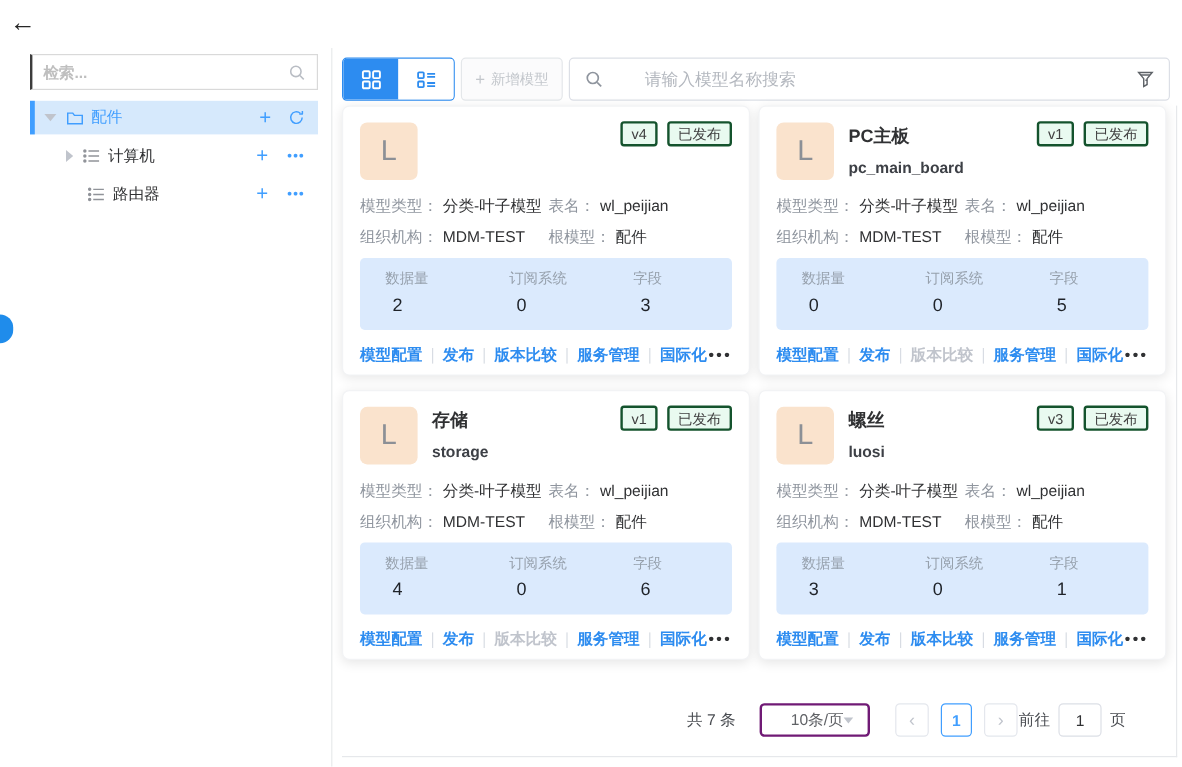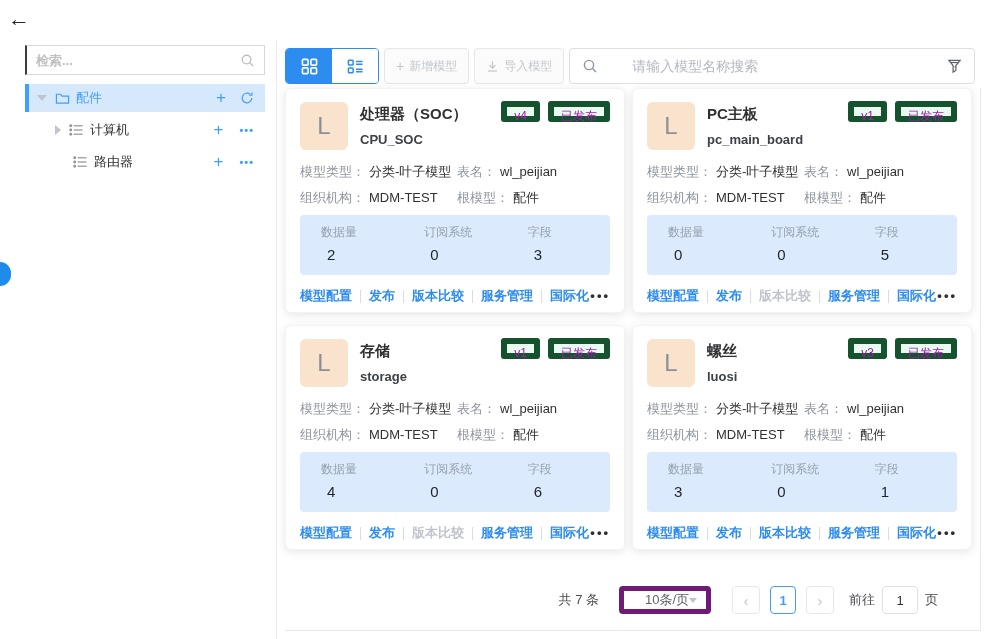--- a/index.html
+++ b/index.html
@@ -49,21 +49,21 @@
   .search-main .funnel { margin-left:auto; color:#5f6368; display:flex; cursor:pointer; }
   
   .cards { position:absolute; left:285px; top:88px; width:687px; display:grid; grid-template-columns:340px 340px; column-gap:7px; row-gap:12px; }
   .card { height:225px; background:#fff; border:1px solid #f2f3f5; border-radius:6px; box-shadow:0 2px 10px rgba(0,0,0,0.10); padding:13px 14px 14px; position:relative; }
   .card-header { display:flex; gap:12px; }
   .avatar { width:48px; height:48px; background:#fae3cd; border-radius:6px; display:flex; align-items:center; justify-content:center; font-size:24px; color:#8c9096; flex:0 0 auto; }
   .card-titles { padding-top:3px; }
   .card-title { font-size:15px; font-weight:bold; color:#303133; line-height:17px; }
   .card-code { font-size:13px; font-weight:bold; color:#3d4046; margin-top:10px; line-height:15px; }
   .badges { position:absolute; top:12px; right:14px; display:flex; gap:8px; }
-  .badge { font-size:12px; color:#a21caf; background:#e9faf0; border:6px solid #14532d; border-radius:3px; padding:0 7px; line-height:19px; height:21px; }
+  .badge { font-size:12px; color:#404040; background:#e9faf0; border:2px solid #14532d; border-radius:3px; padding:0 7px; line-height:19px; height:21px; }
   .info { margin-top:13px; font-size:13px; }
   .info-row { display:flex; margin-bottom:8px; line-height:18px;align-items:flex-end; }
   .info-item { display:flex; gap:4px; white-space:nowrap; }
   .info-item.w1 { width:157px; flex:0 0 auto; }
   .lbl { color:#8f959e; }
   .val { color:#303133; }
   .stats { margin-top:6px; background:#dbeafd; border-radius:4px; display:flex; padding:10px 0 12px;justify-content:center; }
   .stat { width:33.33%; padding-left:21px; }
   .stat-label { font-size:12px; color:#96a0ac; line-height:14px; }
   .stat-value { font-size:15px; color:#1f2329; margin-top:8px; padding-left:6px; line-height:16px; }
@@ -71,26 +71,26 @@
   .action { color:#2d8cf0; cursor:pointer; text-decoration:none; white-space:nowrap; }
   .action.disabled { color:#c0c4cc; cursor:not-allowed; }
   .sep { width:1px; height:13px; background:#d8dce3; margin:0 8px; flex:0 0 auto; }
   .more { margin-left:auto; color:#303133; font-weight:bold; letter-spacing:2px; font-size:13px; cursor:pointer; line-height:10px; }
   
   .main-border-right { position:absolute; left:980px; top:88px; height:543px; width:1px; background:#e6e8eb; }
   .main-border-bottom { position:absolute; left:285px; top:630px; width:696px; height:1px; background:#e6e8eb; }
   
   .pagination { position:absolute; left:285px; top:586px; width:675px; height:28px; display:flex; align-items:center; justify-content:flex-end; font-size:13px; color:#4a4d52; }
   .pg-total { margin-right:20px; }
-  .pg-size { width:92px; height:28px; border:5px solid #701a75; border-radius:4px; display:flex; align-items:center; justify-content:center; color:#606266; cursor:pointer; background:#fff;padding-left:12px; }
+  .pg-size { width:92px; height:28px; border:2px solid #701a75; border-radius:4px; display:flex; align-items:center; justify-content:center; color:#606266; cursor:pointer; background:#fff;padding-left:12px; }
   .pg-size .chev { width:0; height:0; border-left:4px solid transparent; border-right:4px solid transparent; border-top:5px solid #c0c4cc; }
   .pg-btn { width:28px; height:28px; border:1px solid #e4e7ed; border-radius:4px; display:flex; align-items:center; justify-content:center; color:#c0c4cc; background:#fff; font-size:15px; cursor:pointer; }
   .pg-prev { margin-left:21px; }
   .pg-page { width:26px; height:28px; border:1px solid #409eff; border-radius:4px; display:flex; align-items:center; justify-content:center; color:#409eff; font-weight:bold; margin:0 10px; background:#fff; cursor:pointer; }
-  .pg-goto { margin-left:15px; }
+  .pg-goto { margin-left:1px; }
   .pg-input { width:36px; height:28px; border:1px solid #dcdfe6; border-radius:4px; text-align:center; font-size:13px; color:#303133; outline:none; margin:0 7px; font-family:inherit; }
   .pg-unit { margin-right:22px; }
   svg { display:block; }
 </style>
 </head>
 <body>
 
 <span class="back-btn">←</span>
 
 <div class="drawer-handle"></div>
@@ -174,28 +174,20 @@
           <rect x="1.5" y="10.5" width="5" height="5" rx="0.8"></rect>
           <line x1="9.5" y1="11.8" x2="16.5" y2="11.8"></line>
           <line x1="9.5" y1="14.5" x2="16.5" y2="14.5"></line>
         </svg>
     </div>
   </div>
   <button class="btn-disabled">
     <span style="font-size:14px;line-height:12px;">+</span>
     <span>新增模型</span>
   </button>
-  <button class="btn-disabled">
-    <svg width="13" height="13" viewBox="0 0 16 16" fill="none" stroke="currentColor" stroke-width="1.5">
-        <path d="M8 1.5 v8"></path>
-        <path d="M4.5 6.5 L8 10 L11.5 6.5"></path>
-        <path d="M2.5 13.5 h11"></path>
-      </svg>
-    <span>导入模型</span>
-  </button>
   <div class="search-main">
     <span class="mag">
       <svg width="16" height="16" viewBox="0 0 16 16" fill="none" stroke="currentColor" stroke-width="1.4">
           <circle cx="7" cy="7" r="4.6"></circle>
           <line x1="10.6" y1="10.6" x2="14" y2="14"></line>
         </svg>
     </span>
     <input type="text" placeholder="请输入模型名称搜索" style="">
     <span class="funnel">
       <svg width="15" height="16" viewBox="0 0 16 17" fill="none" stroke="currentColor" stroke-width="1.3">
@@ -205,24 +197,20 @@
         </svg>
     </span>
   </div>
 </div>
 
 <div class="cards">
 
   <div class="card">
     <div class="card-header">
       <div class="avatar">L</div>
-      <div class="card-titles">
-        <div class="card-title">处理器（SOC）</div>
-        <div class="card-code">CPU_SOC</div>
-      </div>
       <div class="badges">
         <span class="badge">v4</span>
         <span class="badge">已发布</span>
       </div>
     </div>
     <div class="info">
       <div class="info-row">
         <div class="info-item w1">
             <span class="lbl">模型类型：</span>
             <span class="val">分类-叶子模型</span>

